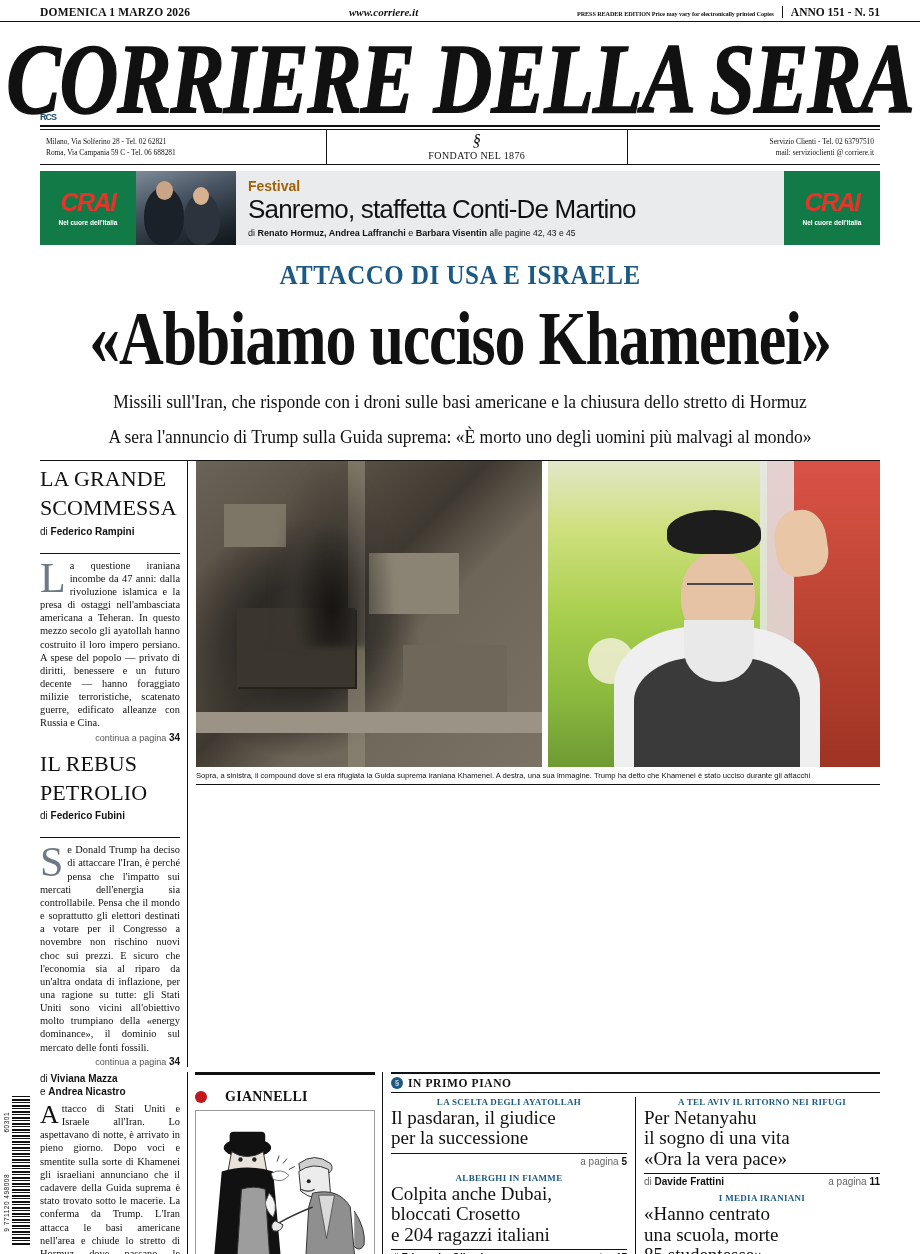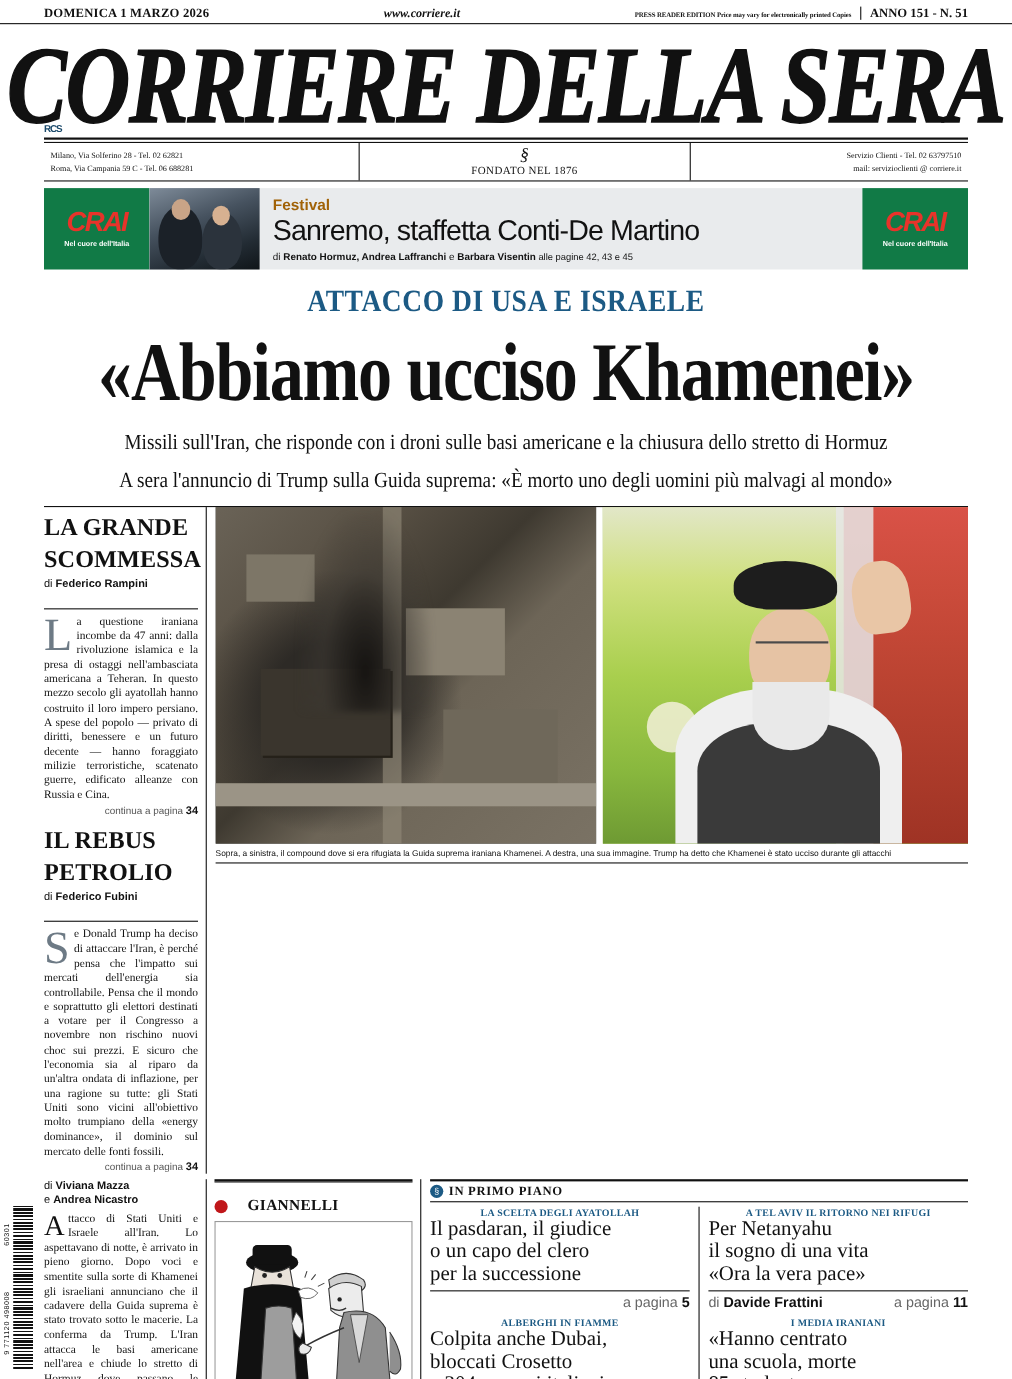--- a/index.html
+++ b/index.html
@@ -95,21 +95,21 @@
     transform: scaleY(1.22); transform-origin: center top; padding-bottom:14px;
   }
   .subhead { text-align:center; font-size:17.5px; line-height:1.42; margin: 10px 40px 0 40px; transform:scaleY(1.12); transform-origin:center top;}
 
   
   .rule-page { border-top:1px solid #111; margin:12px 40px 0 40px; }
   .mainrow { display:flex; margin:0 40px; }
   .col-left { width:148px; border-right:1px solid #111; padding-right:7px; }
   .col-photos { flex:1; padding-left:8px; }
 
-  .op-title { font-size:22px; line-height:1.06; margin-top:6px; letter-spacing:.1px;font-weight:bold;}
+  .op-title { font-size:22px; line-height:1.06; margin-top:6px; letter-spacing:.1px;}
   .op-by { font-family:"Liberation Sans",sans-serif; font-size:10px; margin-top:6px; padding-bottom:16px; border-bottom:1px solid #111;}
   .op-by b{font-weight:700;}
   .op-text { font-size:10.4px; line-height:1.265; text-align:justify; margin-top:5px; hyphens:auto; }
   .op-text .drop { float:left; font-size:42px; line-height:.78; padding:3px 4px 0 0; color:#6d7a85; font-family:"Liberation Serif",serif; }
   .op-cont { text-align:right; font-family:"Liberation Sans",sans-serif; font-size:9px; color:#555; margin-top:2px; }
   .op-cont b { color:#111; font-size:10px; }
   .op-block2 { margin-top:9px; }
 
   
   .photos { display:flex; gap:6px; height:306px; }
@@ -164,21 +164,21 @@
 
   .primo-head { display:flex; align-items:center; gap:5px; border-top:2px solid #111; border-bottom:1px solid #111; padding:3px 0; }
   .primo-badge{width:12px;height:12px;border-radius:50%;background:#1c5a84;color:#fff;font-size:8px;display:flex;align-items:center;justify-content:center;font-family:"Liberation Sans",sans-serif;}
   .primo-txt{font-family:"Liberation Serif",serif;font-weight:700;font-size:11.5px;letter-spacing:.6px;}
   .primo-grid{display:flex;gap:0;margin-top:4px;}
   .pcol{flex:1;}
   .pcol+.pcol{border-left:1px solid #111;padding-left:8px;}
   .pcol:first-child{padding-right:8px;}
   .p-kick{font-family:"Liberation Serif",serif;font-weight:700;font-size:9px;color:#1c5a84;letter-spacing:.3px;text-align:center;}
   .p-title{font-size:19px;line-height:1.08;margin-top:1px;}
-  .p-foot{display:flex;justify-content:space-between;border-top:1px solid #111;margin-top:4px;padding-top:2px;font-family:"Liberation Sans",sans-serif;font-size:13px;color:#666;}
+  .p-foot{display:flex;justify-content:space-between;border-top:1px solid #111;margin-top:4px;padding-top:2px;font-family:"Liberation Sans",sans-serif;font-size:10px;color:#666;}
   .p-foot b{color:#111;}
   .p-item2{margin-top:6px;}
 
   
   .barcode{position:absolute;left:4px;bottom:8px;width:28px;height:150px;}
   .bc-lines{position:absolute;left:8px;top:0;width:18px;height:150px;background:repeating-linear-gradient(180deg,#111 0 1.2px,#fff 1.2px 2.6px,#111 2.6px 4.6px,#fff 4.6px 6px);}
   .bc-num{position:absolute;left:-1px;top:16px;writing-mode:vertical-rl;transform:rotate(180deg);font-family:"Liberation Sans",sans-serif;font-size:6.5px;letter-spacing:.5px;}
   .bc-num2{position:absolute;left:-1px;top:78px;writing-mode:vertical-rl;transform:rotate(180deg);font-family:"Liberation Sans",sans-serif;font-size:6.5px;letter-spacing:.5px;}
 </style>
 </head>
@@ -375,21 +375,20 @@
         <div class="primo-badge">§</div>
         <div class="primo-txt">IN PRIMO PIANO</div>
       </div>
       <div class="primo-grid">
 
         <div class="pcol">
           <div>
             <div class="p-kick">LA SCELTA DEGLI AYATOLLAH</div>
             <div class="p-title">
               <div>Il pasdaran, il giudice</div>
-              <div>o un capo del clero</div>
               <div>per la successione</div>
             </div>
             <div class="p-foot">
               <span></span>
               <span><span>a pagina </span><b>5</b></span>
             </div>
           </div>
           <div class="p-item2">
             <div class="p-kick">ALBERGHI IN FIAMME</div>
             <div class="p-title">

